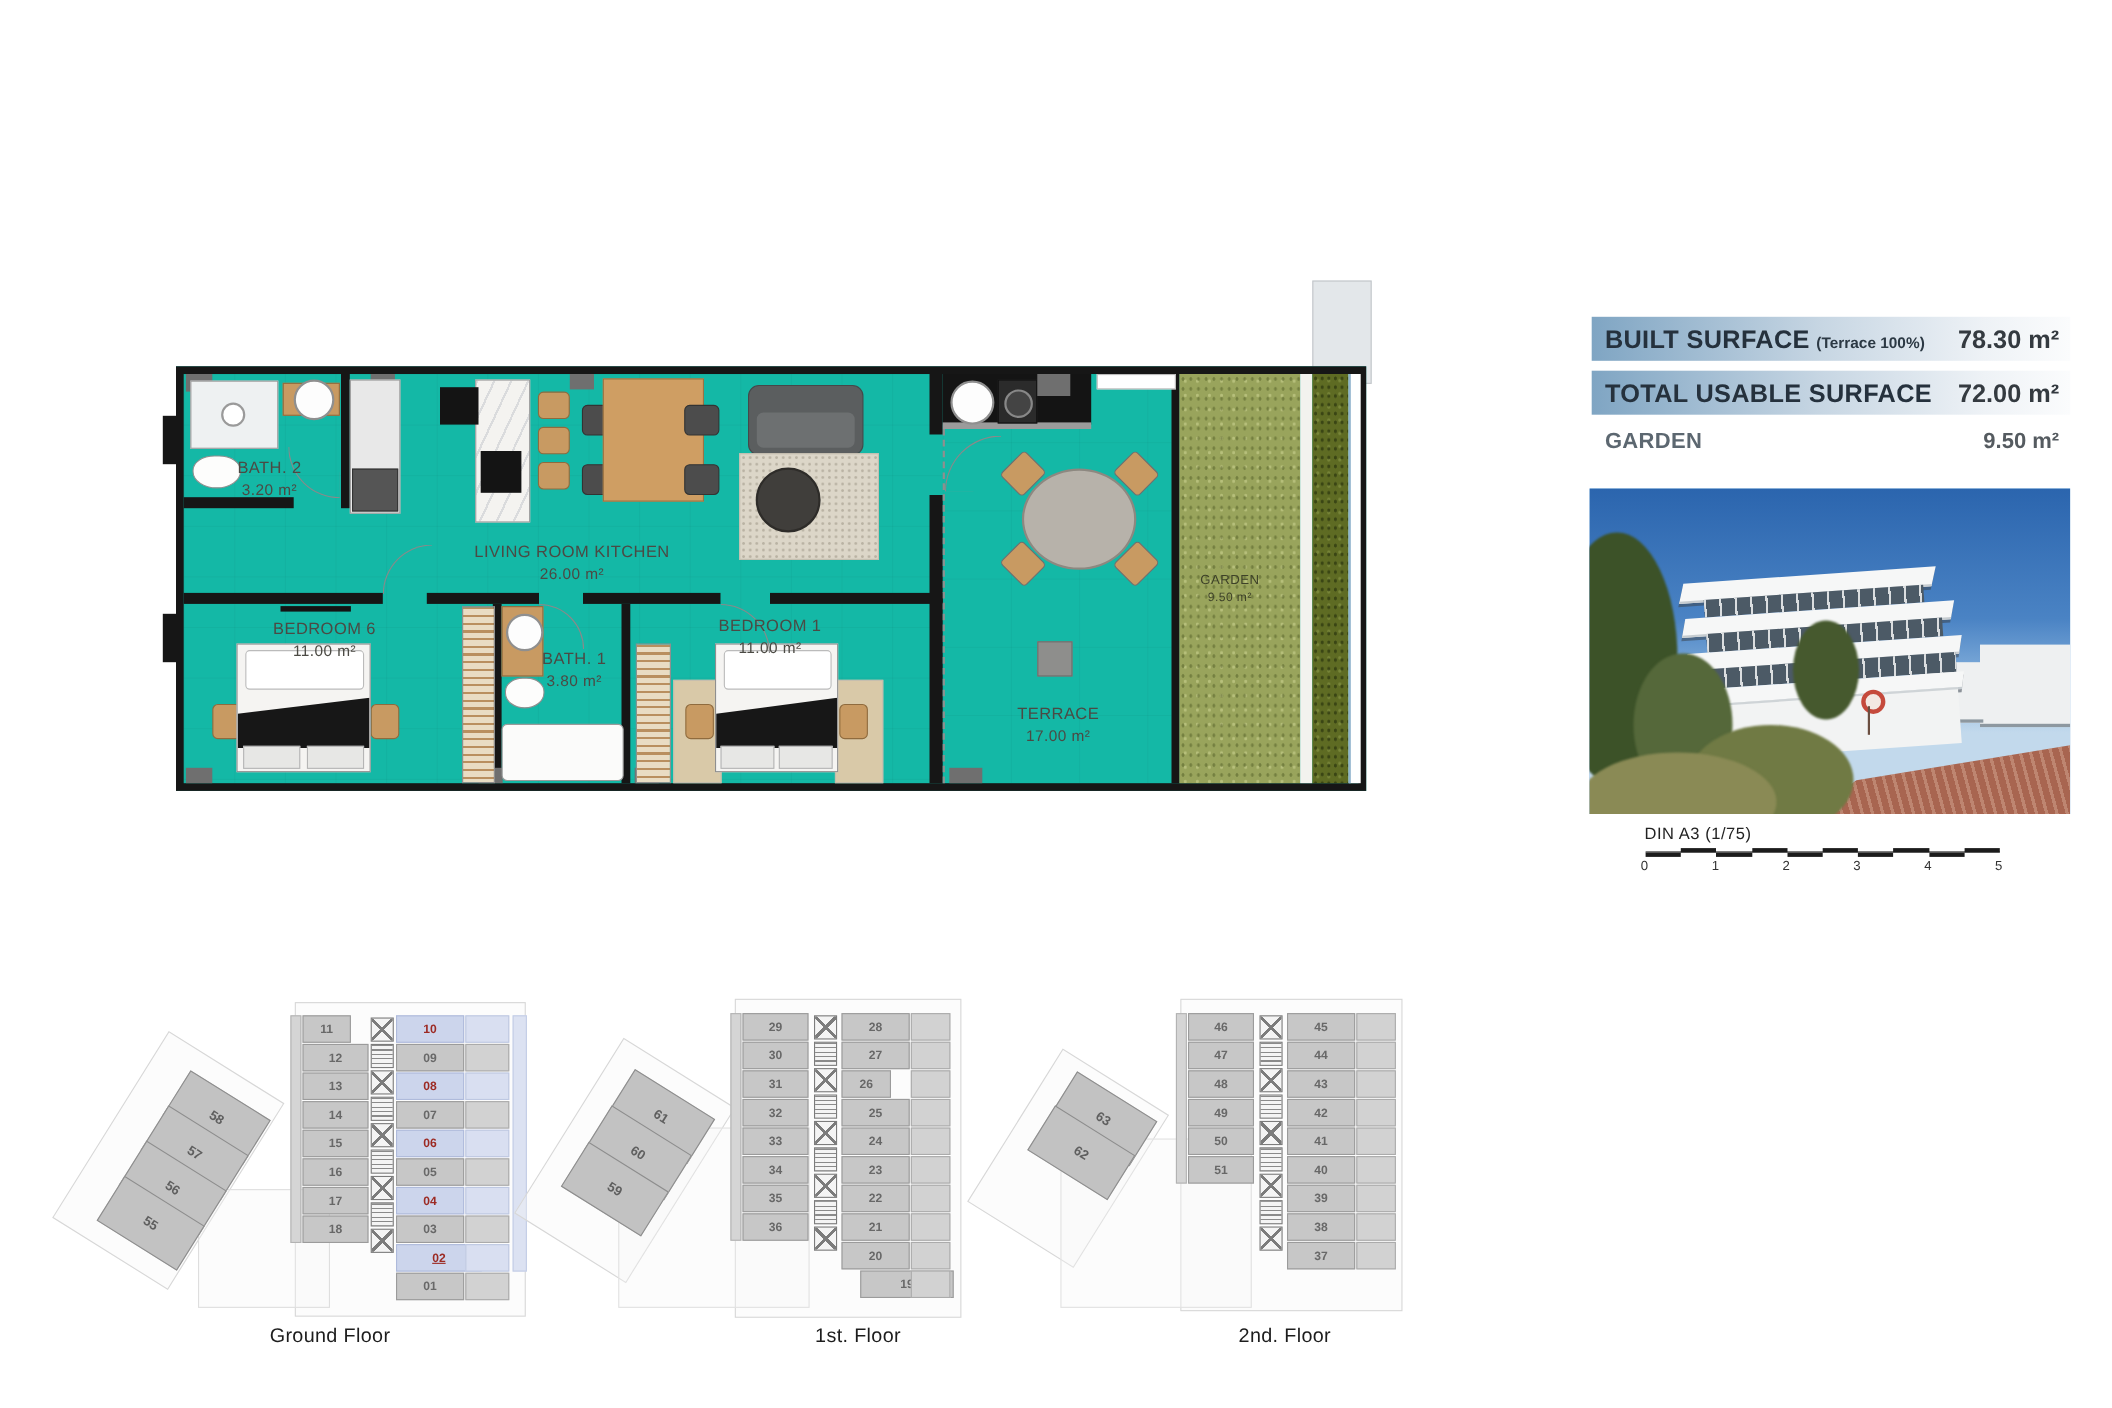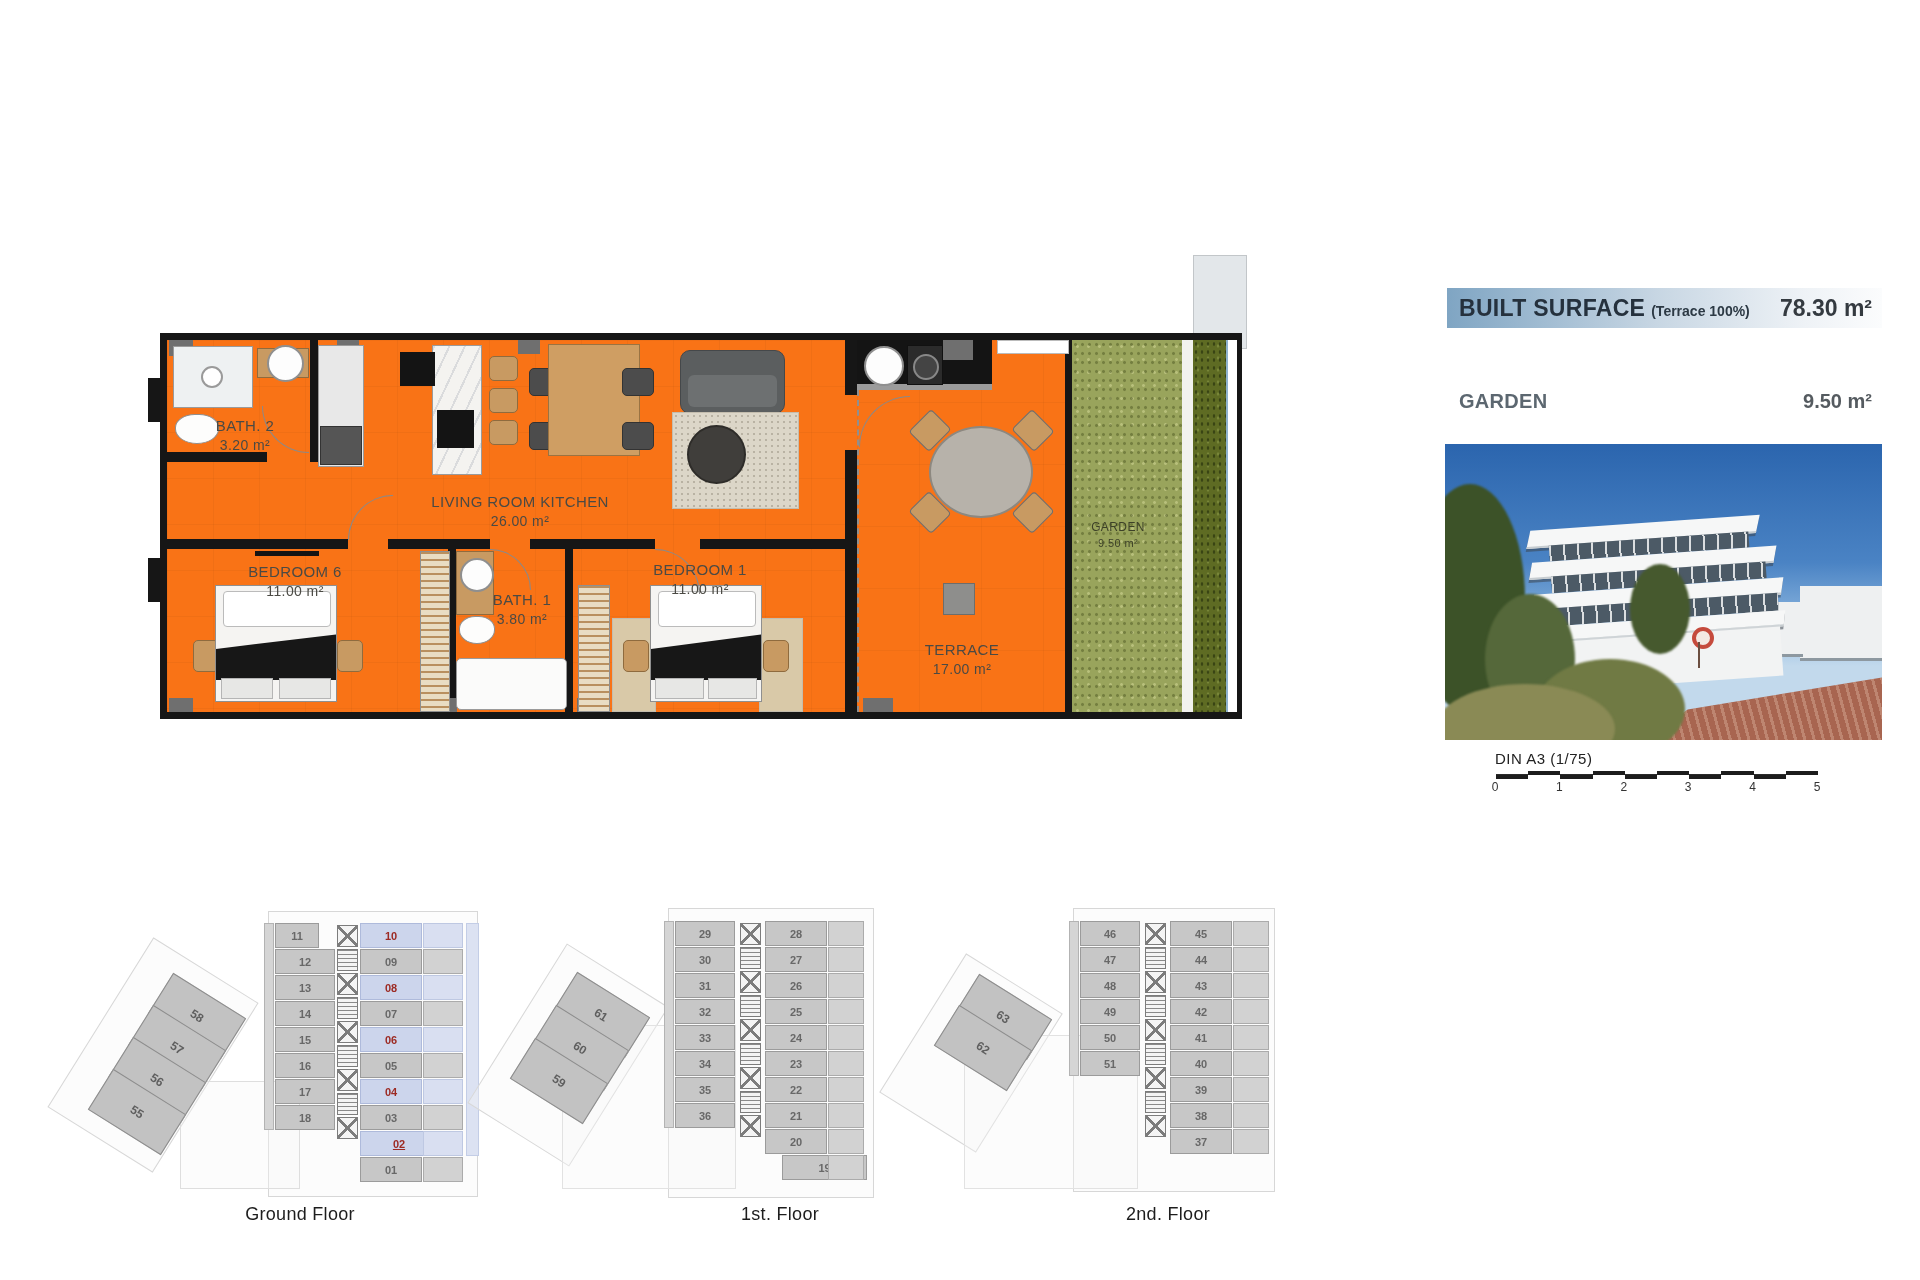--- a/index.html
+++ b/index.html
@@ -42,21 +42,21 @@
   
   #scalebox{left:1495px;top:750px;width:330px;height:44px;}
   #scale-label{left:0;top:0;font-size:15px;color:#222;letter-spacing:.5px;}
   #scale-bar{left:1px;top:21px;width:322px;height:8px;}
   #scale-bar .base{position:absolute;left:0;top:3px;width:322px;height:1px;background:#2a2a2a;}
   #scale-bar .seg{position:absolute;height:4px;background:#1c1c1c;}
   #scale-ticks{left:0;top:30px;width:324px;height:14px;font-size:12px;color:#333;}
   #scale-ticks span{position:absolute;transform:translateX(-50%);}
 
   
-  #plan{left:160px;top:333px;width:1082px;height:386px;border:7px solid #161616;background:#f97316;box-sizing:border-box;}
+  #plan{left:160px;top:333px;width:1082px;height:386px;border:7px solid #161616;background:#14b8a6;box-sizing:border-box;}
   #plan .in{position:absolute;}
   .tile{background-image:linear-gradient(rgba(0,0,0,.035) 1px,transparent 1px),linear-gradient(90deg,rgba(0,0,0,.035) 1px,transparent 1px);background-size:46px 46px;}
   .wall{background:#161616;}
   .pillar{background:#6f6f6f;}
   .room-label{color:#4b4a44;font-size:15px;letter-spacing:.4px;text-align:center;line-height:1.3;}
   .room-label .nm{white-space:nowrap;}
   .room-label .ar{font-size:14px;}
   .tan{background:#c89a62;border:1px solid #8f6b3e;}
   .hatch{background:repeating-linear-gradient(180deg,#b98f5f 0 2px,#e9dcc3 2px 7px);border:1px solid #8f8f8f;}
   .marble{background:#f4f3f0;background-image:repeating-linear-gradient(115deg,rgba(170,175,185,.35) 0 2px,transparent 2px 14px);border:1px solid #9a9a9a;}
@@ -112,20 +112,24 @@
 </style>
 </head>
 <body>
 
 <div id="page">
 
 
   <div class="srow band abs" style="top:288px;">
     <span><span class="lbl">BUILT SURFACE</span><span class="note">(Terrace 100%)</span></span>
     <span class="val">78.30 m²</span>
+  </div>
+  <div class="srow band abs" style="top:337px;">
+    <span><span class="lbl">TOTAL USABLE SURFACE</span></span>
+    <span class="val">72.00 m²</span>
   </div>
   <div class="srow abs" id="srow3" style="top:387px;height:28px;">
     <span><span class="lbl">GARDEN</span></span>
     <span class="val">9.50 m²</span>
   </div>
 
   <div id="photo" class="abs">
     <div class="sky abs"></div>
     <div class="far-bldg abs" style="left:355px;top:142px;width:82px;height:72px;"></div>
     <div class="far-bldg abs" style="left:300px;top:158px;width:58px;height:52px;"></div>
@@ -384,21 +388,21 @@
       <div class="hbox" style="left: 200px; top: 92px;"></div>
       <div class="xbox" style="left: 200px; top: 116px;"></div>
       <div class="hbox" style="left: 200px; top: 140px;"></div>
       <div class="xbox" style="left: 200px; top: 164px;"></div>
       <div class="hbox" style="left: 200px; top: 188px;"></div>
       <div class="xbox" style="left: 200px; top: 212px;"></div>
       <div class="ucell" style="left: 225px; top: 18px; width: 62px;">28</div>
       <div class="uext" style="left: 288px; top: 18px; width: 36px;"></div>
       <div class="ucell" style="left: 225px; top: 44px; width: 62px;">27</div>
       <div class="uext" style="left: 288px; top: 44px; width: 36px;"></div>
-      <div class="ucell" style="left: 225px; top: 70px; width: 62px;">26</div>
+      <div class="ucell" style="left: 225px; top: 70px; width: 45px;">26</div>
       <div class="uext" style="left: 288px; top: 70px; width: 36px;"></div>
       <div class="ucell" style="left: 225px; top: 96px; width: 62px;">25</div>
       <div class="uext" style="left: 288px; top: 96px; width: 36px;"></div>
       <div class="ucell" style="left: 225px; top: 122px; width: 62px;">24</div>
       <div class="uext" style="left: 288px; top: 122px; width: 36px;"></div>
       <div class="ucell" style="left: 225px; top: 148px; width: 62px;">23</div>
       <div class="uext" style="left: 288px; top: 148px; width: 36px;"></div>
       <div class="ucell" style="left: 225px; top: 174px; width: 62px;">22</div>
       <div class="uext" style="left: 288px; top: 174px; width: 36px;"></div>
       <div class="ucell" style="left: 225px; top: 200px; width: 62px;">21</div>

